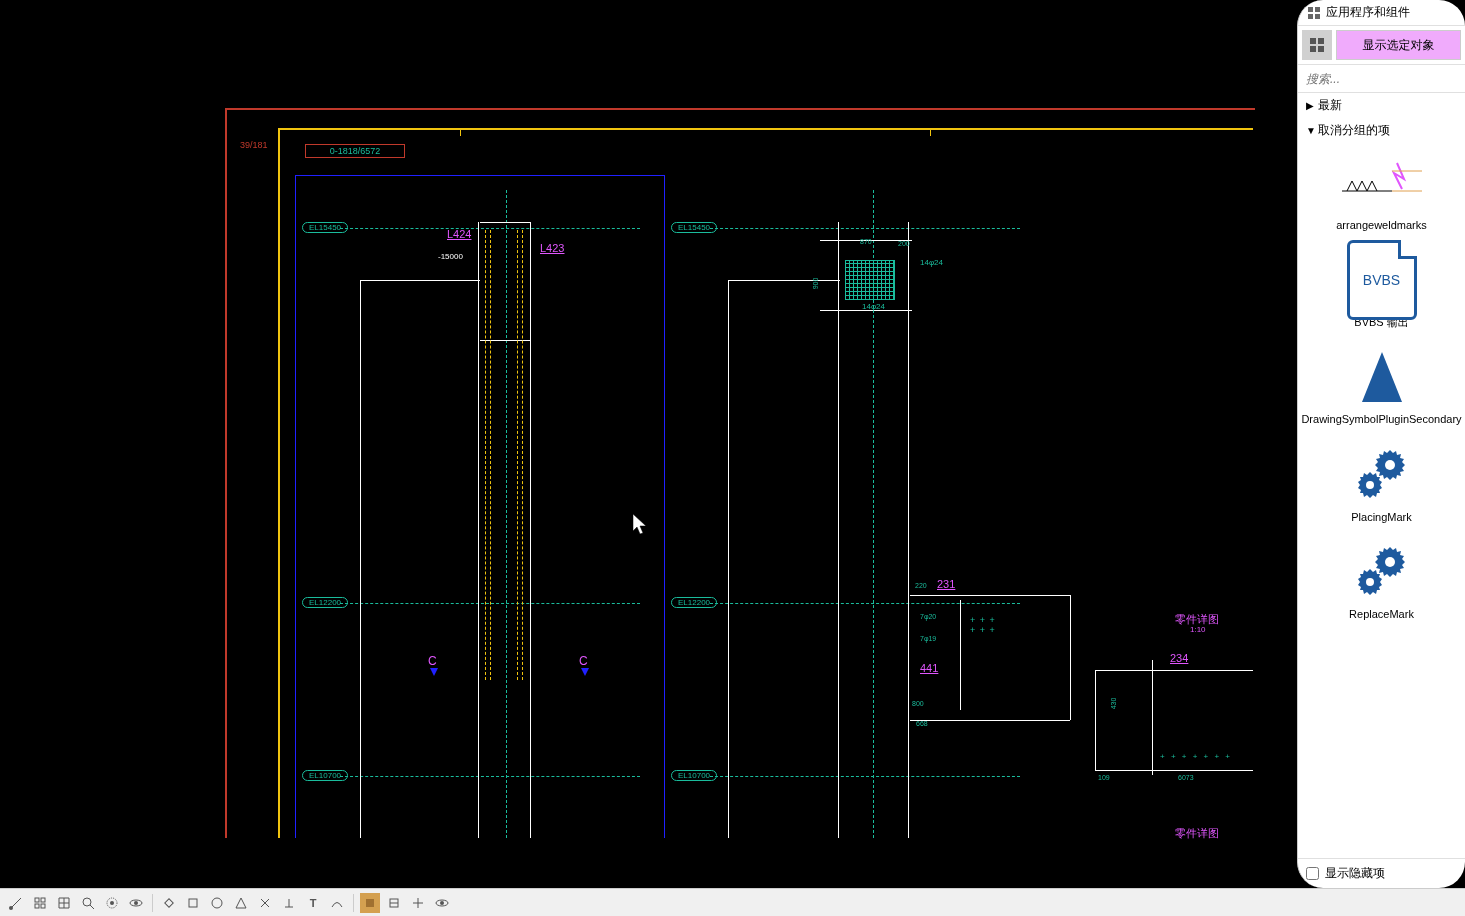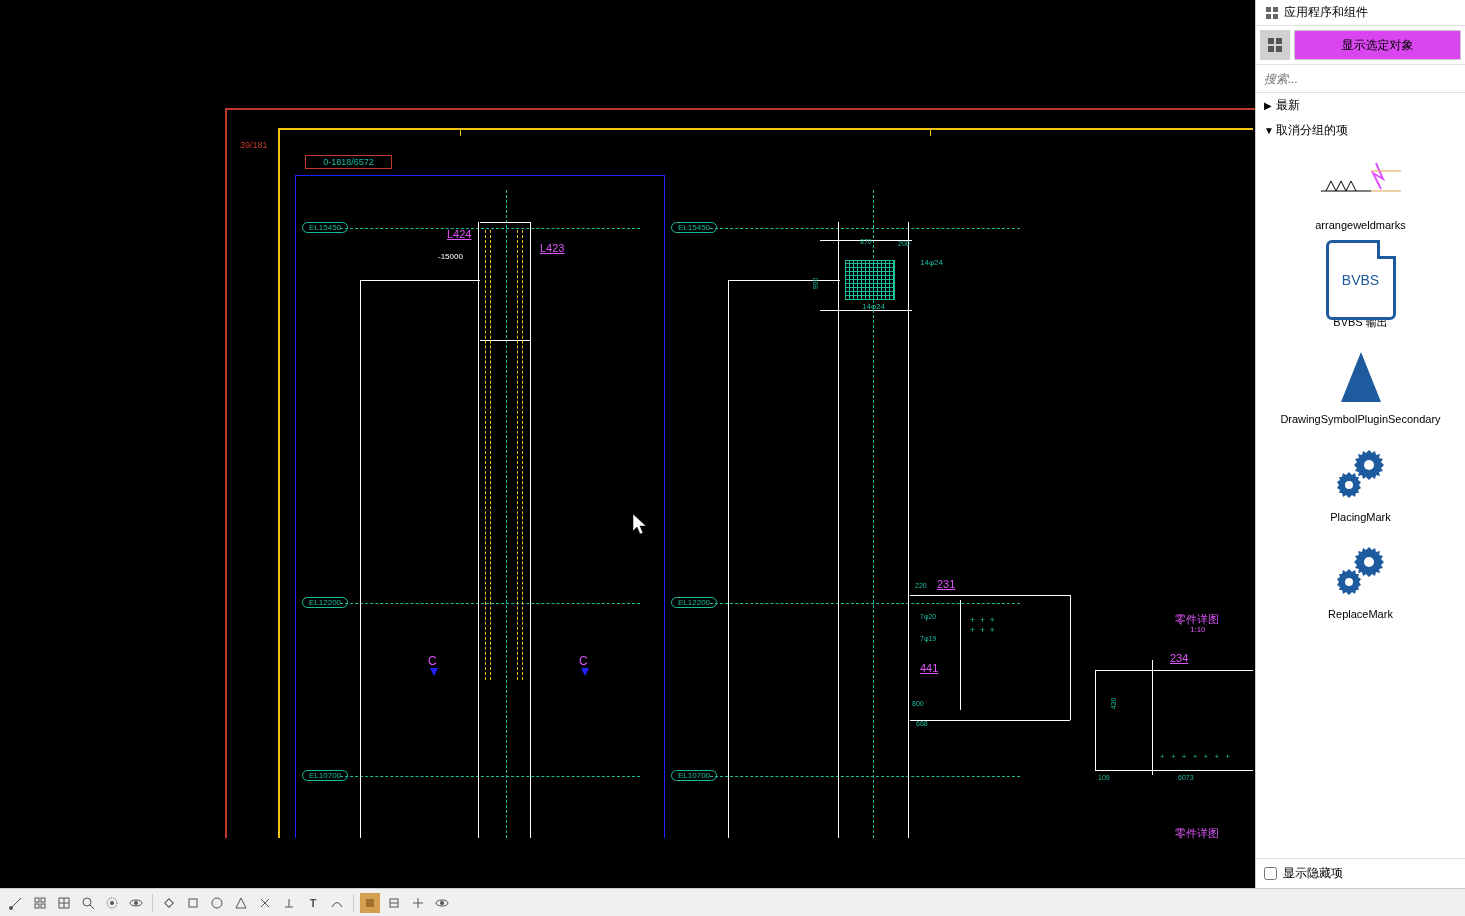--- a/index.html
+++ b/index.html
@@ -21,25 +21,26 @@
       flex: 1;
       overflow: hidden;
     }
     .canvas-area {
       flex: 1;
       background: #000;
       position: relative;
       overflow: hidden;
     }
     .side-panel {
-      width: 210px;
+      width: 168px;
       background: #fff;
       border-left: 1px solid #ccc;
       display: flex;
       flex-direction: column;
+      border-radius: 26px;
     }
     .panel-header {
       display: flex;
       align-items: center;
       padding: 4px 8px;
       font-size: 12px;
       border-bottom: 1px solid #e0e0e0;
     }
     .panel-header-icon {
       width: 16px;
@@ -63,21 +64,21 @@
       justify-content: center;
       cursor: pointer;
       margin-right: 4px;
     }
     .view-toggle.active {
       background: #d0d0d0;
     }
     .show-selected-btn {
       flex: 1;
       height: 30px;
-      background: #d946ef;
+      background: #f0abfc;
       border: 1px solid #ccc;
       font-size: 12px;
       cursor: pointer;
       display: flex;
       align-items: center;
       justify-content: center;
     }
     .search-box {
       padding: 4px 8px;
       border-bottom: 1px solid #e0e0e0;
@@ -273,21 +274,21 @@
 </head>
 <body>
 
 <div class="main-container">
   <div class="canvas-area">
 
     <div class="dwg-border-red" style="left:225px; top:108px; width:1030px; height:730px; border-right:none; border-bottom:none;"></div>
 
     <div class="dwg-border-yellow" style="left:278px; top:128px; width:975px; height:710px; border-right:none; border-bottom:none;"></div>
 
-    <div class="dwg-badge" style="left:305px; top:155px; width:87px; text-align:center; border-color:#c0392b;">0-1818/6572</div>
+    <div class="dwg-badge" style="left:305px; top:144px; width:100px; text-align:center; border-color:#c0392b;">0-1818/6572</div>
 
     <div class="dwg-text" style="left:240px; top:140px; color:#c0392b; font-size:9px; transform:rotate(0deg);">39/181</div>
 
     <div class="dwg-rect-blue" style="left:295px; top:175px; width:370px; height:663px; border-bottom:none;"></div>
 
     <div class="el-badge" style="left:302px; top:222px;">EL15450</div>
     <div class="el-badge" style="left:302px; top:597px;">EL12200</div>
     <div class="el-badge" style="left:302px; top:770px;">EL10700</div>
     <div class="el-badge" style="left:671px; top:222px;">EL15450</div>
     <div class="el-badge" style="left:671px; top:597px;">EL12200</div>

